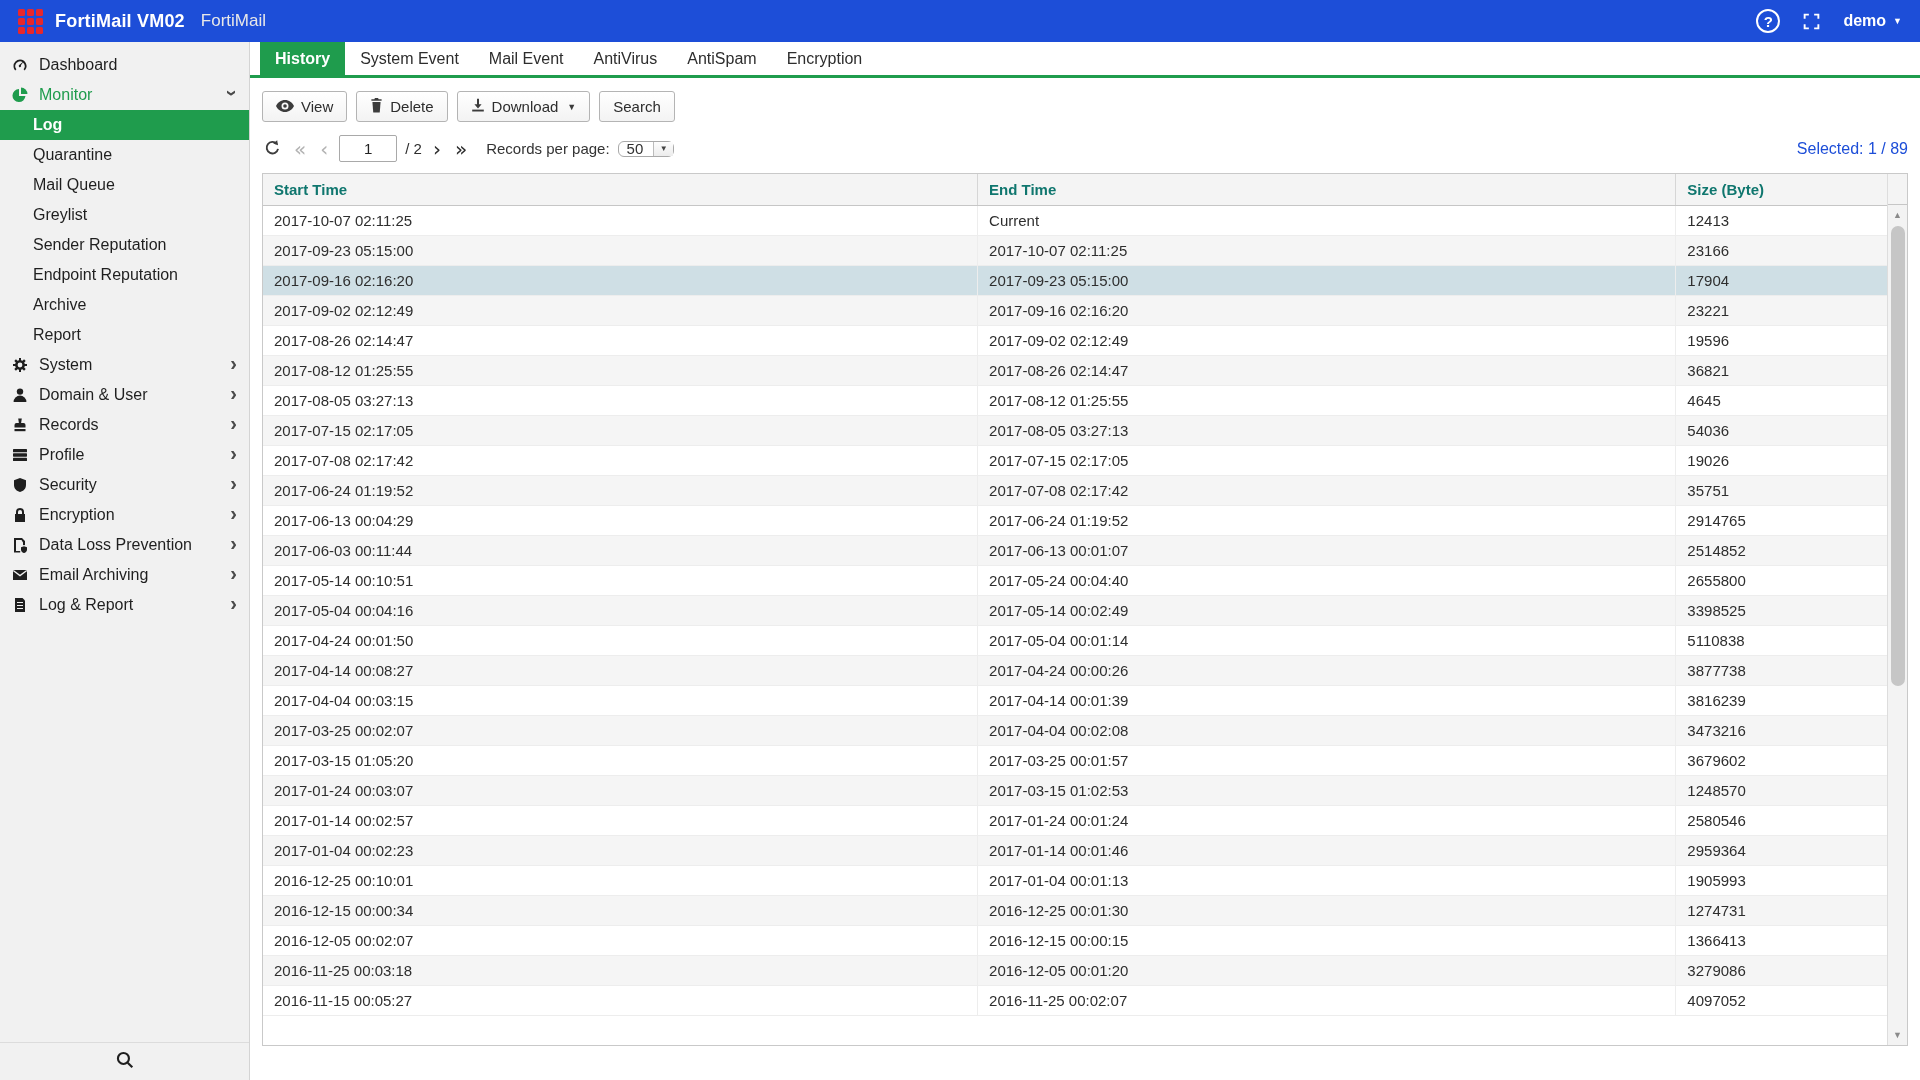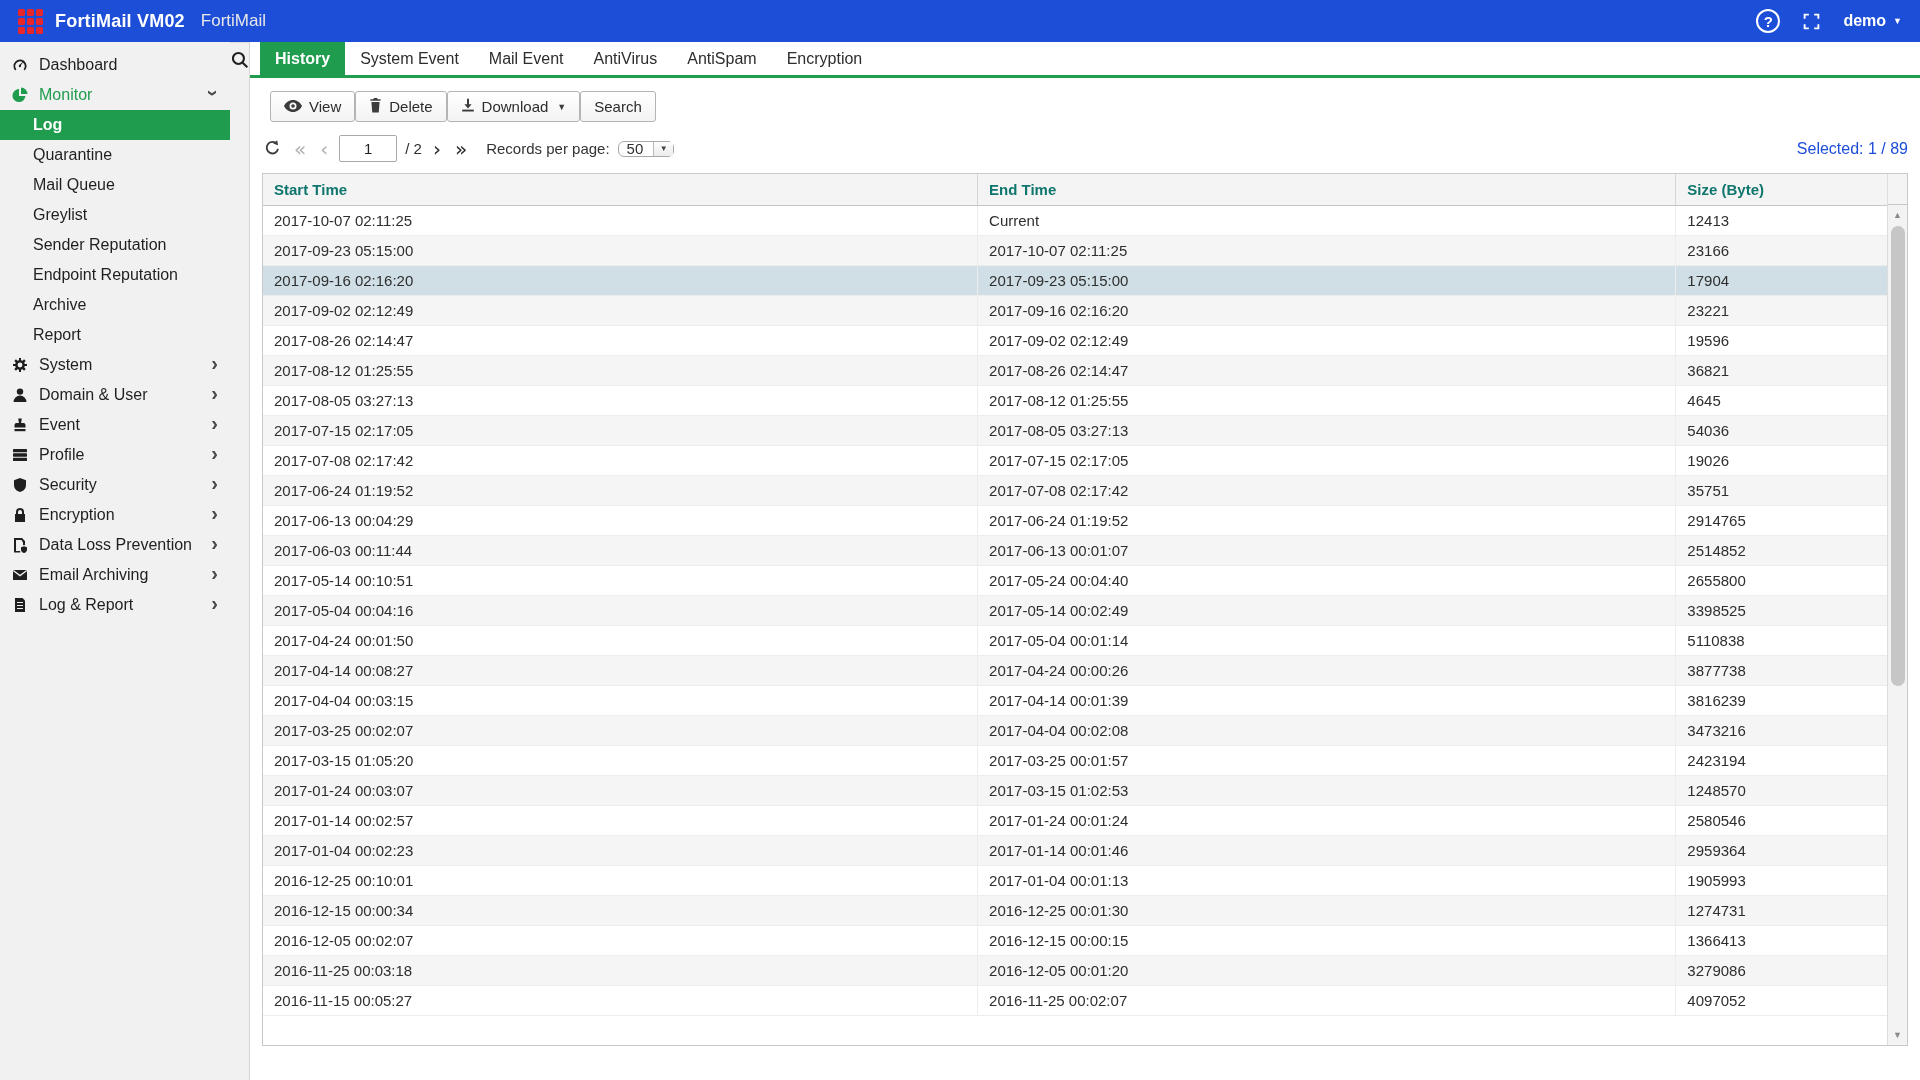--- a/index.html
+++ b/index.html
@@ -16,40 +16,40 @@
   .topbar-right { margin-left:auto; display:flex; align-items:center; gap:22px; }
   .help-circle { width:24px; height:24px; border:2px solid #fff; border-radius:50%; display:flex; align-items:center; justify-content:center; font-size:15px; font-weight:bold; cursor:pointer; }
   .fs-icon { display:flex; cursor:pointer; }
   .userbox { display:flex; align-items:center; gap:7px; font-size:16px; font-weight:bold; cursor:pointer; }
   .userbox .caret { font-size:9px; }
 
   
   .layout { display:flex; height:calc(100% - 42px); }
 
   
-  .sidebar { width:250px; background:#f1f1f1; border-right:1px solid #d4d4d4; display:flex; flex-direction:row; }
+  .sidebar { width:250px; background:#f1f1f1; border-right:1px solid #d4d4d4; display:flex; flex-direction:column; }
   .nav { padding-top:8px; flex:1; overflow:hidden; }
   .nav-item { height:30px; display:flex; align-items:center; padding:0 12px 0 12px; font-size:16px; color:#1f1f1f; cursor:pointer; }
   .nav-icon { width:18px; height:16px; margin-right:9px; display:flex; align-items:center; }
   .nav-icon svg { width:16px; height:16px; fill:currentColor; }
   .nav-item .chev { margin-left:auto; color:#4a4a4a; font-size:20px; line-height:1; font-weight:bold; transform:translateY(-2px); }
   .nav-item .chev.down { transform:rotate(90deg) translateX(-2px); }
   .nav-item.active { color:var(--green); }
   .nav-child { height:30px; display:flex; align-items:center; padding-left:33px; font-size:16px; color:#1f1f1f; cursor:pointer; }
   .nav-child.selected { background:var(--green); color:#fff;font-weight:bold; }
   .sidebar-search { height:38px; border-top:1px solid #dcdcdc; display:flex; align-items:center; justify-content:center; cursor:pointer; }
 
   
   .main { flex:1; display:flex; flex-direction:column; background:#fff; min-width:0; }
 
   .tabbar { display:flex; align-items:stretch; padding:0 10px; border-bottom:3px solid var(--green); }
   .tab { padding:8px 15px 7px; font-size:16px; color:#2d2d2d; cursor:pointer; display:flex; align-items:center; }
   .tab.active { background:var(--green); color:#fff; font-weight:bold; }
 
-  .toolbar { display:flex; align-items:center; padding:13px 20px 8px; }
+  .toolbar { display:flex; align-items:center; gap:9px; padding:13px 12px 8px; }
   .btn { display:flex; align-items:center; gap:7px; height:31px; padding:0 13px; background:linear-gradient(#ffffff,#f3f3f3); border:1px solid #b4b4b4; border-radius:3px; font-size:15px; color:#2d2d2d; cursor:pointer; }
   .btn svg { fill:#3c3c3c; }
   .btn .dd-caret { font-size:9px; color:#3c3c3c; margin-left:2px; }
 
   .pagerow { display:flex; align-items:center; gap:8px; padding:5px 12px 11px; font-size:15px; }
   .iconbtn { background:none; border:none; cursor:pointer; display:flex; align-items:center; padding:2px; }
   .nav-arrow { font-size:20px; line-height:1; color:#2d2d2d; cursor:pointer; padding:0 3px; font-family:"DejaVu Sans", sans-serif; }
   .nav-arrow.disabled { color:#b3b3b3; }
   .page-input { width:58px; height:27px; border:1px solid #a9a9a9; border-radius:2px; text-align:center; font-size:15px; font-family:inherit; color:#222; }
   .page-total { color:#2d2d2d; }
@@ -162,21 +162,21 @@
           <span>Domain &amp; User</span>
           <span class="chev">›</span>
         </div>
         <div class="nav-item">
           <span class="nav-icon">
             <svg viewBox="0 0 16 16">
               <path d="M6.2 1.5h3.6l-.7 4.5h2.4a2 2 0 0 1 2 2v2.5H2.5V8a2 2 0 0 1 2-2h2.4z"></path>
               <rect x="2.5" y="12" width="11" height="2.2"></rect>
             </svg>
           </span>
-          <span>Event</span>
+          <span>Records</span>
           <span class="chev">›</span>
         </div>
         <div class="nav-item">
           <span class="nav-icon">
             <svg viewBox="0 0 16 16">
               <rect x="1" y="2" width="14" height="3.3" rx=".6"></rect>
               <rect x="1" y="6.35" width="14" height="3.3" rx=".6"></rect>
               <rect x="1" y="10.7" width="14" height="3.3" rx=".6"></rect>
             </svg>
           </span>
@@ -407,21 +407,21 @@
                 <td>3816239</td>
               </tr>
               <tr>
                 <td>2017-03-25 00:02:07</td>
                 <td>2017-04-04 00:02:08</td>
                 <td>3473216</td>
               </tr>
               <tr>
                 <td>2017-03-15 01:05:20</td>
                 <td>2017-03-25 00:01:57</td>
-                <td>2423194</td>
+                <td>3679602</td>
               </tr>
               <tr>
                 <td>2017-01-24 00:03:07</td>
                 <td>2017-03-15 01:02:53</td>
                 <td>1248570</td>
               </tr>
               <tr>
                 <td>2017-01-14 00:02:57</td>
                 <td>2017-01-24 00:01:24</td>
                 <td>2580546</td>

